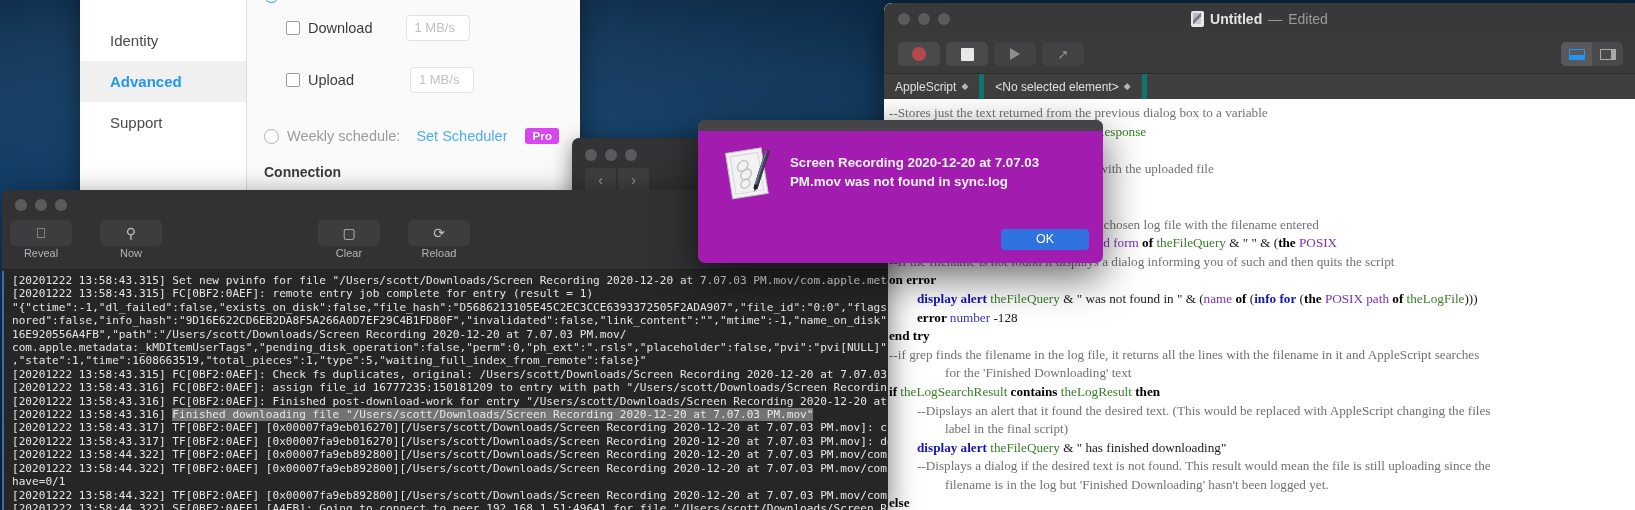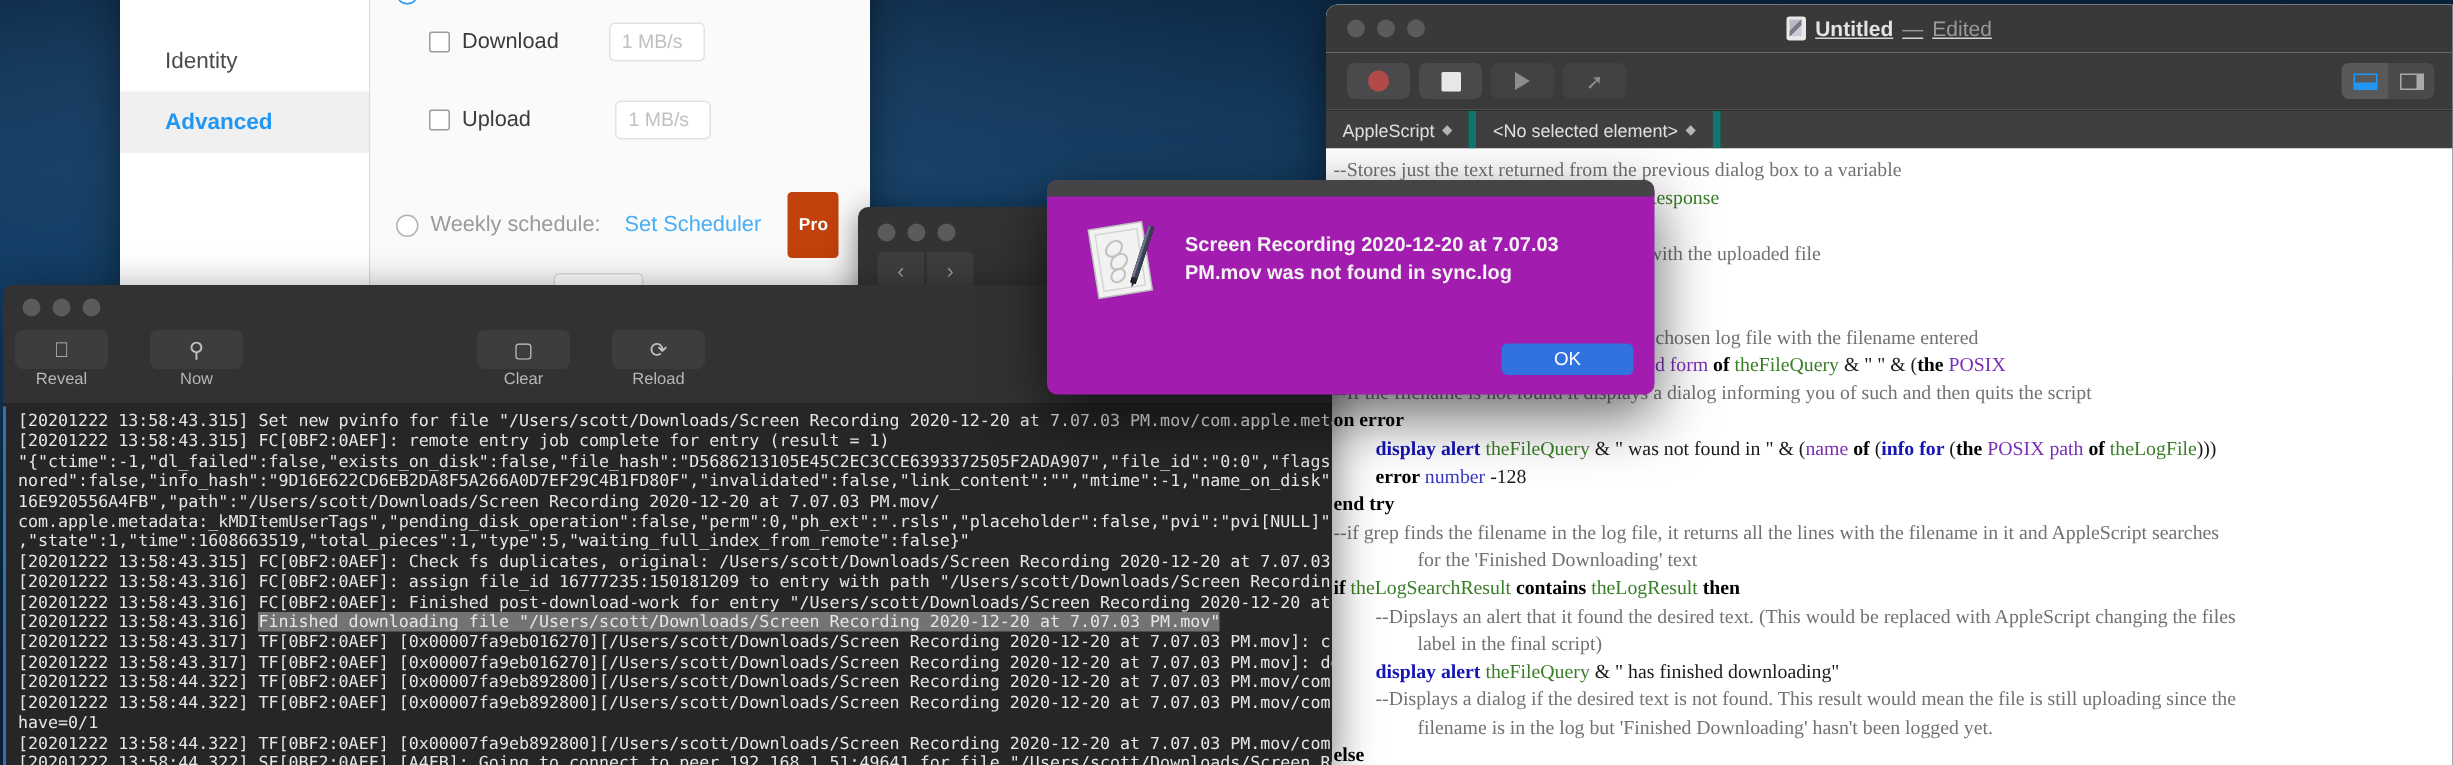--- a/index.html
+++ b/index.html
@@ -68,23 +68,23 @@
   .lbl { font-size:14.5px; color:#3c3c3c; margin-left:8px; }
   .lbl.dim { color:#9b9b9b; }
   .rate-field {
     width:64px; height:26px; border:1px solid #e2e2e2; border-radius:4px;
     background:#fff; margin-left:33px;
     font-size:13px; color:#c0c0c0; line-height:24px; padding-left:8px;
   }
   .indent { margin-left:22px; }
   .link { font-size:14.5px; color:#49aef5; margin-left:16px; cursor:pointer; }
   .pro-badge {
-    margin-left:18px; background:#c2410c; color:#fff;
+    margin-left:18px; background:#d946ef; color:#fff;
     font-size:11.5px; font-weight:bold; border-radius:3px;
-    padding:16px 7px; letter-spacing:.2px;
+    padding:2px 7px; letter-spacing:.2px;
   }
   .section-hd { font-size:14px; font-weight:bold; color:#3c3c3c; margin-top:20px; }
   .conn-row { display:flex; align-items:center; margin-top:10px; }
   .conn-input {
     width:60px; height:24px; border:1px solid #dcdcdc; border-radius:4px; background:#fff;
   }
 
   
   #midwin {
     left:572px; top:138px; width:195px; height:70px;
@@ -109,21 +109,21 @@
     box-shadow:0 8px 30px rgba(0,0,0,.55);
   }
   #se-titlebar {
     height:32px; background:#393939;
     position:relative; border-radius:8px 0 0 0;
   }
   #se-titlebar .traffic { position:absolute; left:14px; top:10px; }
   #se-title {
     position:absolute; left:0; right:0; top:8px;
     text-align:center; font-size:14px; color:#d6d6d6;
-    display:flex; align-items:center; justify-content:center; gap:6px;text-decoration:underline;
+    display:flex; align-items:center; justify-content:center; gap:6px;
   }
   #se-title .docname { font-weight:600; color:#e3e3e3; }
   #se-title .edited { color:#9a9a9a; }
   .doc-icon {
     width:13px; height:16px; background:#e8e8e8; border-radius:2px;
     display:inline-block; position:relative; flex:0 0 auto;
   }
   .doc-icon::after{
     content:""; position:absolute; left:2px; top:2px;
     width:8px; height:11px;
@@ -236,20 +236,21 @@
 </head>
 <body>
 
 <div id="desktop"></div>
 
 <div class="win" id="prefs">
   <div id="prefs-sidebar">
     <div style="height:46px"></div>
     <div class="pref-item">Identity</div>
     <div class="pref-item active">Advanced</div>
+    <div class="pref-item">Support</div>
   </div>
 
   <div id="prefs-content">
     <div class="row" style="margin-top:-1px">
       <span class="radio on"></span>
       <span class="lbl">Global limit:</span>
     </div>
 
     <div class="row indent" style="margin-top:12px">
       <span class="checkbox"></span>
@@ -263,20 +264,21 @@
       <span class="rate-field" style="margin-left:56px">1 MB/s</span>
     </div>
 
     <div class="row" style="margin-top:35px">
       <span class="radio"></span>
       <span class="lbl dim">Weekly schedule:</span>
       <span class="link">Set Scheduler</span>
       <span class="pro-badge">Pro</span>
     </div>
 
+    <div class="section-hd">Connection</div>
     <div class="conn-row">
       <span class="conn-input" style="margin-left:105px"></span>
     </div>
   </div>
 </div>
 
 <div class="win" id="midwin">
   <div class="traffic">
     <span class="dot"></span>
     <span class="dot"></span>

